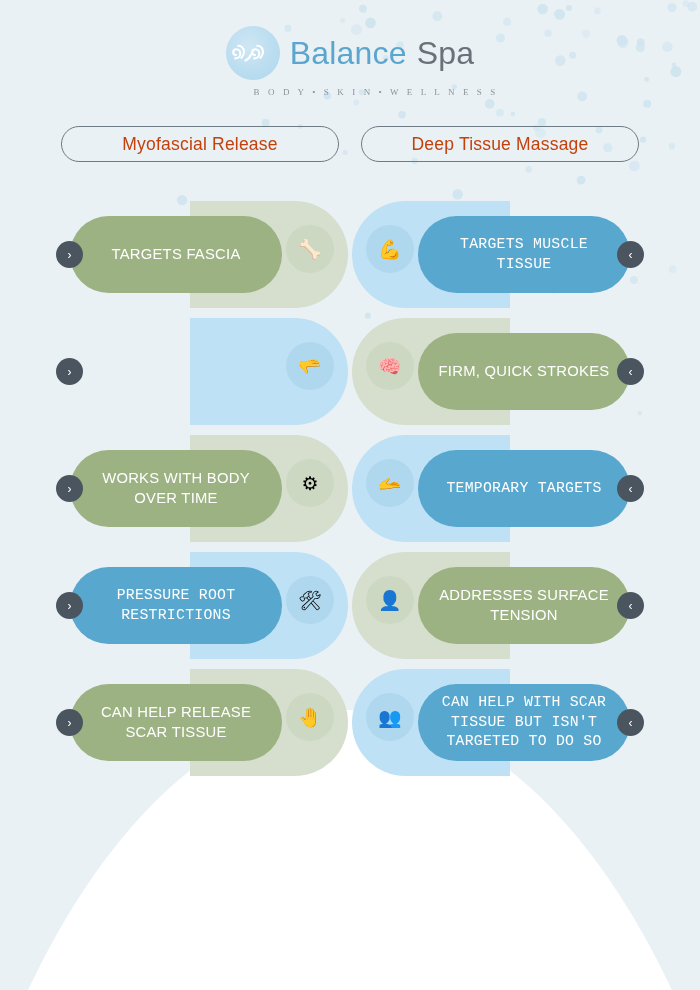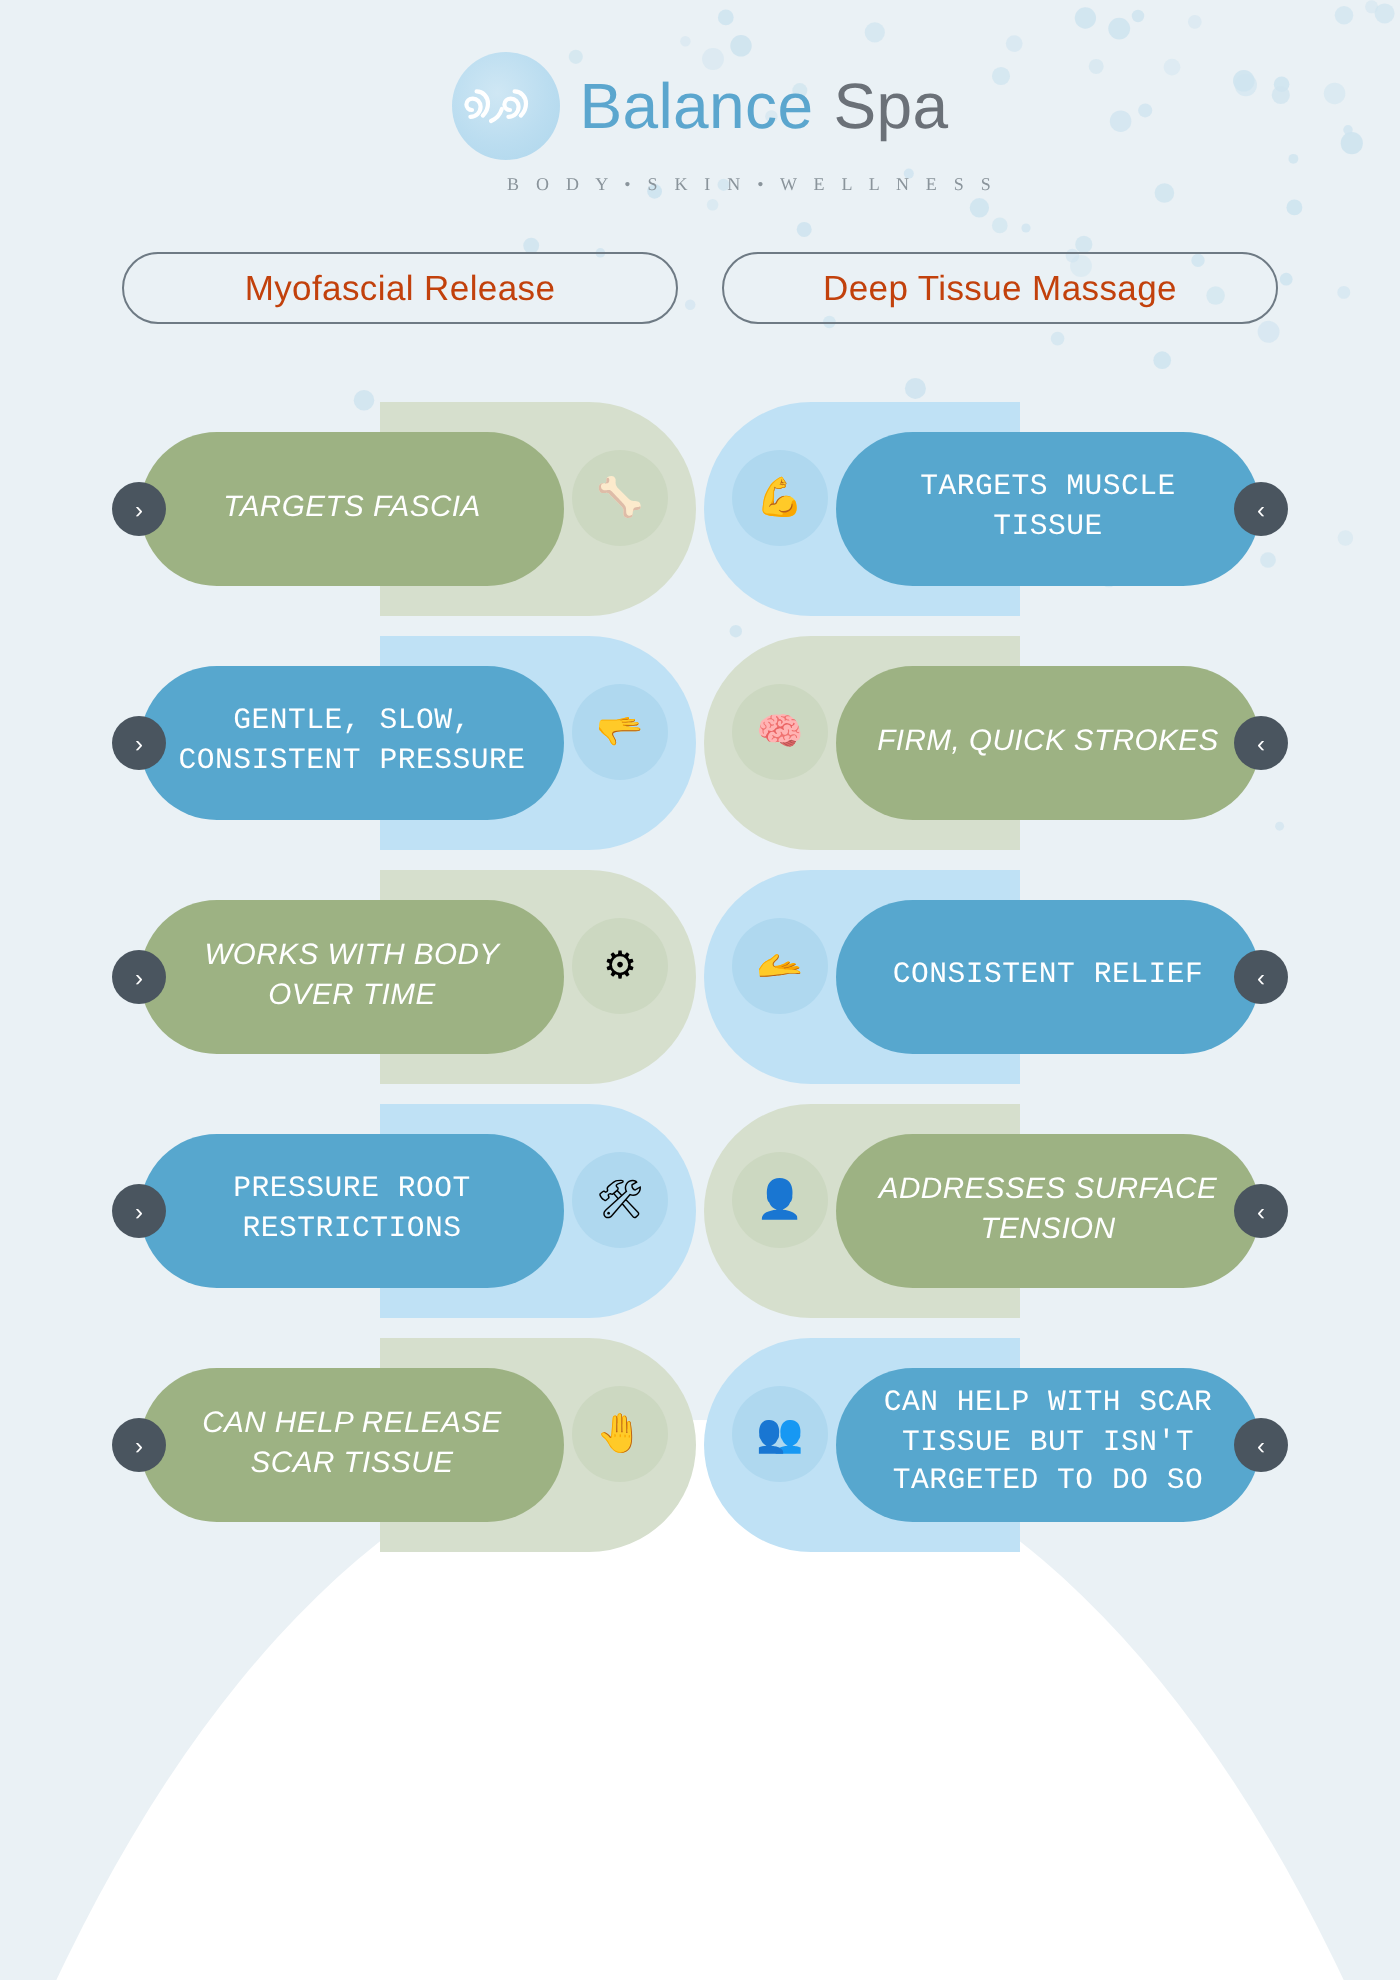--- a/index.html
+++ b/index.html
@@ -193,21 +193,21 @@
     align-items: center;
     justify-content: center;
     font-size: 12px;
     line-height: 1;
     z-index: 4;
   }
   .cell.left  .arrow-badge { left: 4px; }
   .cell.right .arrow-badge { right: 4px; }
 
   
-  .green .pill     { background: #9DB283; font-style: italic; }
+  .green .pill     { background: #9DB283; }
   .green .backdrop { background: #D6DFCD; }
   .green .icon-bubble { background: #CCD8C1; }
 
   .blue .pill      { background: #57A7CE; font-family: Liberation Mono, monospace; }
   .blue .backdrop  { background: #BFE1F5; }
   .blue .icon-bubble { background: #AFD8EF; }
 </style>
 </head>
 <body>
 
@@ -327,41 +327,40 @@
           <div class="backdrop"></div>
           <div class="icon-bubble">💪</div>
           <div class="pill">TARGETS MUSCLE TISSUE</div>
           <div class="arrow-badge">‹</div>
         </div>
       </div>
       <div class="row">
         <div class="cell left blue">
           <div class="backdrop"></div>
           <div class="icon-bubble">🫳</div>
-          <div class="pill">GENTLE, SLOW, CONSISTENT PRESSURE</div>
           <div class="arrow-badge">›</div>
         </div>
         <div class="cell right green">
           <div class="backdrop"></div>
           <div class="icon-bubble">🧠</div>
           <div class="pill">FIRM, QUICK STROKES</div>
           <div class="arrow-badge">‹</div>
         </div>
       </div>
       <div class="row">
         <div class="cell left green">
           <div class="backdrop"></div>
           <div class="icon-bubble">⚙</div>
           <div class="pill">WORKS WITH BODY OVER TIME</div>
           <div class="arrow-badge">›</div>
         </div>
         <div class="cell right blue">
           <div class="backdrop"></div>
           <div class="icon-bubble">🫴</div>
-          <div class="pill">CONSISTENT RELIEF</div>
+          <div class="pill">TEMPORARY TARGETS</div>
           <div class="arrow-badge">‹</div>
         </div>
       </div>
       <div class="row">
         <div class="cell left blue">
           <div class="backdrop"></div>
           <div class="icon-bubble">🛠</div>
           <div class="pill">PRESSURE ROOT RESTRICTIONS</div>
           <div class="arrow-badge">›</div>
         </div>

